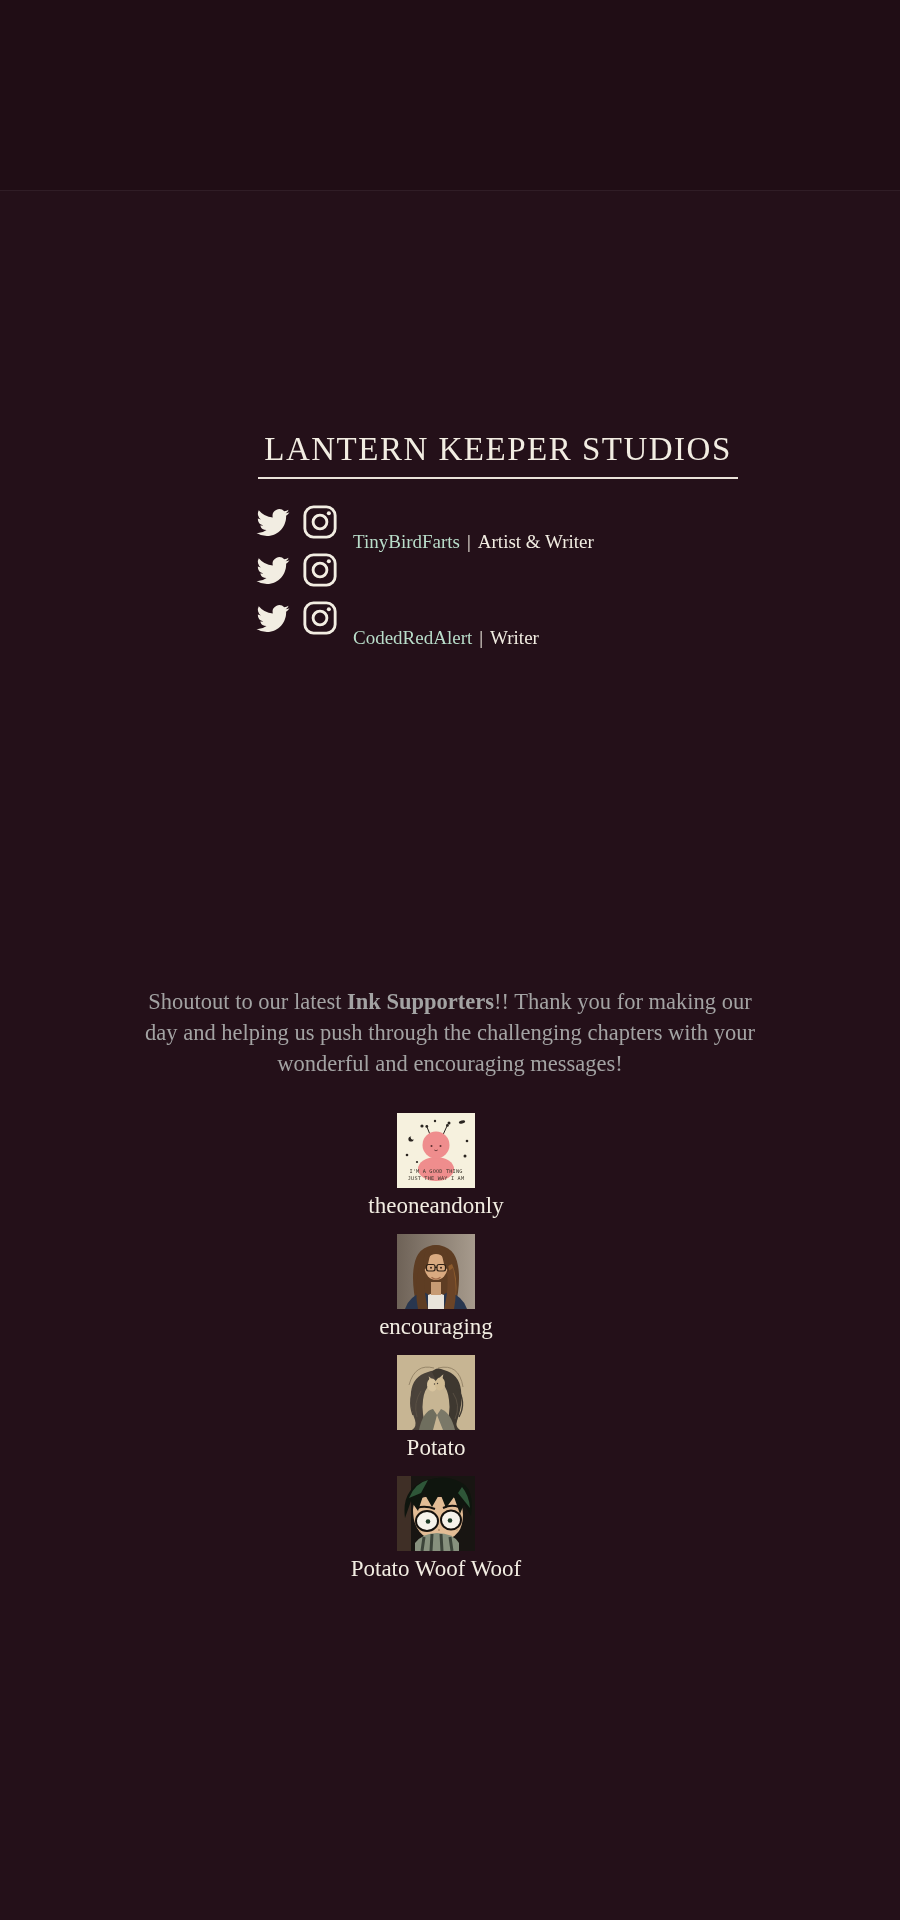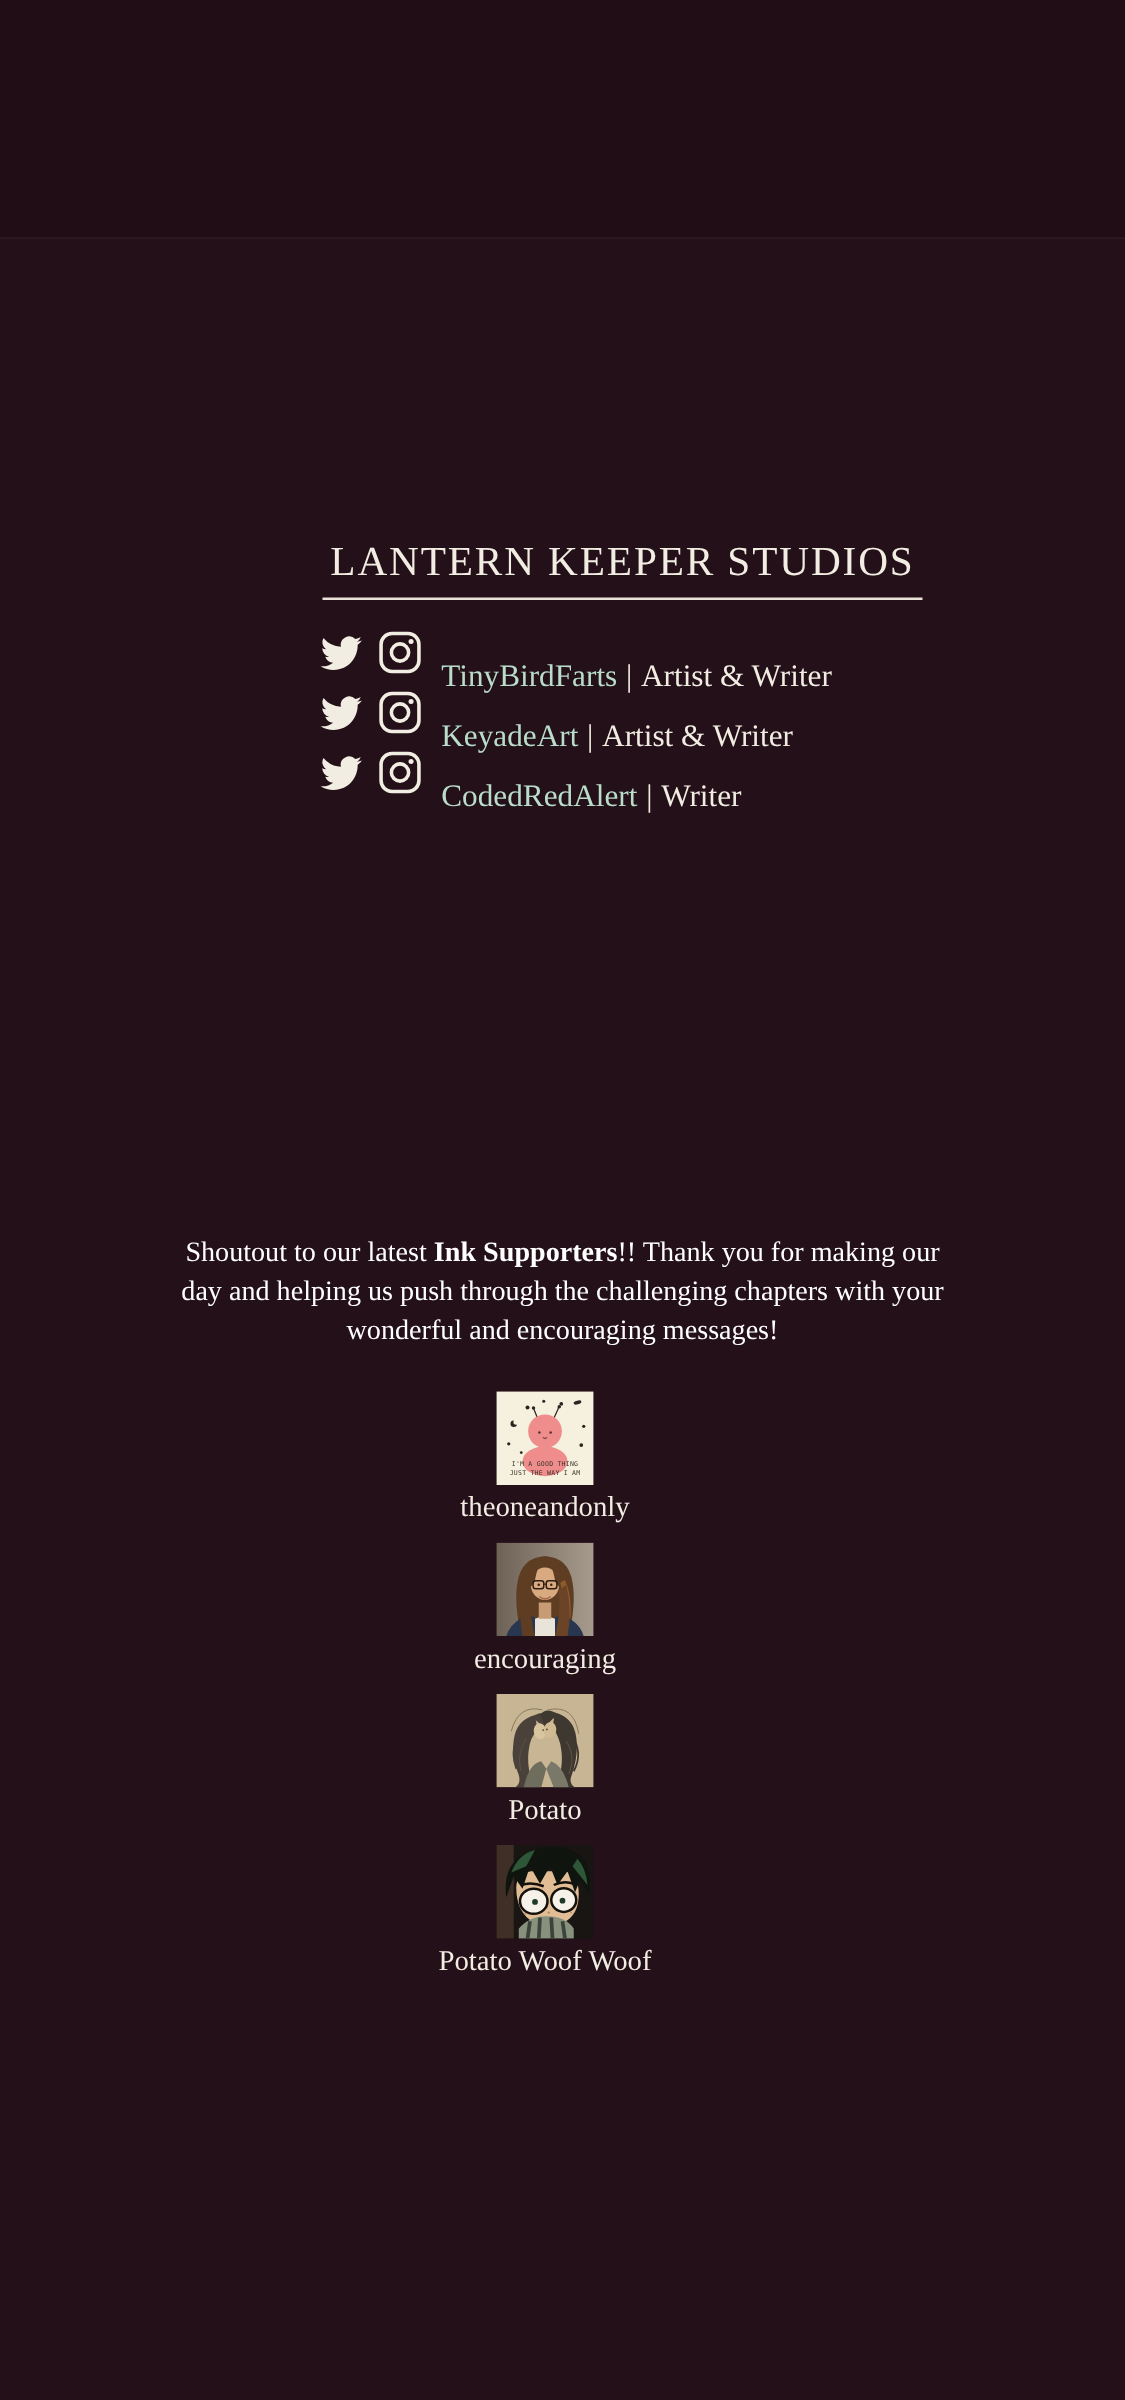--- a/index.html
+++ b/index.html
@@ -11,27 +11,27 @@
   
   .title{position:absolute;top:431px;left:0;width:900px;text-align:center;margin:0;font-weight:normal;padding-left:48px;}
   .title-text{display:inline-block;font-size:33px;letter-spacing:1.5px;color:#f2ede2;
         border-bottom:2px solid #eae3d9;padding:0 6px 9px 6px;white-space:nowrap;}
 
   
   .members{position:absolute;top:503px;left:253px;display:flex;flex-direction:column;gap:11px;}
   .member-row{display:flex;align-items:center;height:37px;}
   .tw-icon{width:40px;height:33px;margin-right:9px;flex:none;}
   .ig-icon{width:36px;height:36px;margin-right:15px;flex:none;}
-  .member-text{font-size:25px;color:#f2ede2;white-space:nowrap;margin-top:40px;}
+  .member-text{font-size:19px;color:#f2ede2;white-space:nowrap;margin-top:40px;}
   .handle{color:#b9ddca;}
   .sep{padding:0 7px;color:#f2ede2;}
 
   
   .shoutout{position:absolute;top:986px;left:130px;width:640px;margin:0;text-align:center;
-        font-size:22.5px;line-height:31px;color:#ffffff;}
+        font-size:22.5px;line-height:31px;color:#a3a3a3;}
   .shoutout strong{font-weight:bold;}
 
   
   .supporters{position:absolute;top:1113px;left:0;width:872px;display:flex;
         flex-direction:column;align-items:center;}
   .supporter{display:flex;flex-direction:column;align-items:center;margin-bottom:14px;}
   .avatar{width:78px;height:75px;overflow:hidden;}
   .avatar svg{display:block;width:78px;height:75px;}
   .supporter-name{margin-top:4px;font-size:23px;line-height:28px;color:#f2ede2;white-space:nowrap;}
 </style>
@@ -62,23 +62,20 @@
 
     <div class="member-row">
       <svg class="tw-icon" viewBox="0 0 16 16">
         <path fill="#f2ede2" d="M5.026 15c6.038 0 9.341-5.003 9.341-9.334 0-.14 0-.282-.006-.422A6.685 6.685 0 0 0 16 3.542a6.658 6.658 0 0 1-1.889.518 3.301 3.301 0 0 0 1.447-1.817 6.533 6.533 0 0 1-2.087.793A3.286 3.286 0 0 0 7.875 6.03a9.325 9.325 0 0 1-6.767-3.429 3.289 3.289 0 0 0 1.018 4.382A3.323 3.323 0 0 1 .64 6.575v.045a3.288 3.288 0 0 0 2.632 3.218 3.203 3.203 0 0 1-.865.115 3.23 3.23 0 0 1-.614-.057 3.283 3.283 0 0 0 3.067 2.277A6.588 6.588 0 0 1 .78 13.58a6.32 6.32 0 0 1-.78-.045A9.344 9.344 0 0 0 5.026 15z"></path>
       </svg>
       <svg class="ig-icon" viewBox="0 0 24 24">
         <rect x="1.9" y="1.9" width="20.2" height="20.2" rx="5.8" fill="none" stroke="#f2ede2" stroke-width="1.9"></rect>
         <circle cx="12" cy="12" r="4.6" fill="none" stroke="#f2ede2" stroke-width="1.9"></circle>
         <circle cx="17.9" cy="6.1" r="1.35" fill="#f2ede2"></circle>
       </svg>
-      <div class="member-text">
-        <span class="handle">KeyadeArt</span><span class="sep">|</span><span class="role">Artist &amp; Writer</span>
-      </div>
     </div>
 
     <div class="member-row">
       <svg class="tw-icon" viewBox="0 0 16 16">
         <path fill="#f2ede2" d="M5.026 15c6.038 0 9.341-5.003 9.341-9.334 0-.14 0-.282-.006-.422A6.685 6.685 0 0 0 16 3.542a6.658 6.658 0 0 1-1.889.518 3.301 3.301 0 0 0 1.447-1.817 6.533 6.533 0 0 1-2.087.793A3.286 3.286 0 0 0 7.875 6.03a9.325 9.325 0 0 1-6.767-3.429 3.289 3.289 0 0 0 1.018 4.382A3.323 3.323 0 0 1 .64 6.575v.045a3.288 3.288 0 0 0 2.632 3.218 3.203 3.203 0 0 1-.865.115 3.23 3.23 0 0 1-.614-.057 3.283 3.283 0 0 0 3.067 2.277A6.588 6.588 0 0 1 .78 13.58a6.32 6.32 0 0 1-.78-.045A9.344 9.344 0 0 0 5.026 15z"></path>
       </svg>
       <svg class="ig-icon" viewBox="0 0 24 24">
         <rect x="1.9" y="1.9" width="20.2" height="20.2" rx="5.8" fill="none" stroke="#f2ede2" stroke-width="1.9"></rect>
         <circle cx="12" cy="12" r="4.6" fill="none" stroke="#f2ede2" stroke-width="1.9"></circle>
         <circle cx="17.9" cy="6.1" r="1.35" fill="#f2ede2"></circle>

